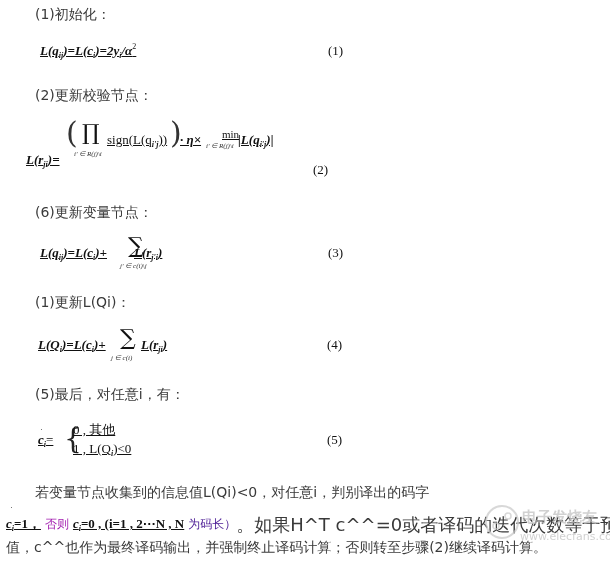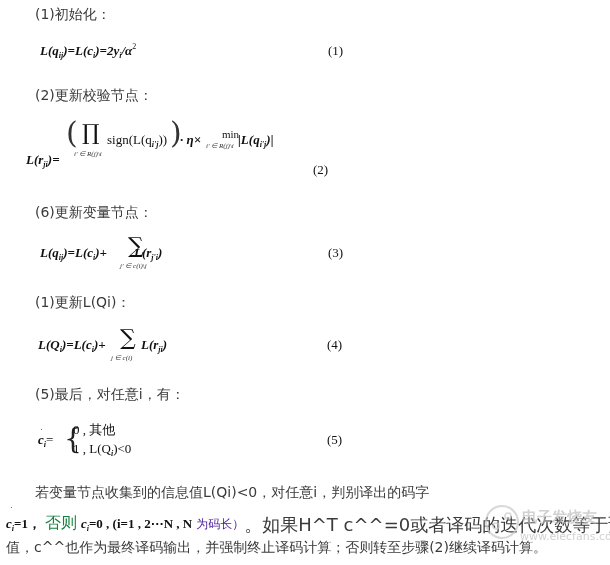--- a/index.html
+++ b/index.html
@@ -1,18 +1,18 @@
 <!DOCTYPE html>
 <html><head>
   <meta charset="utf-8">
   <style>
     html, body { margin:0; padding:0; background:#ffffff; }
     body { width:610px; height:565px; position:relative; overflow:hidden; color:#333; }
     .cn { position:absolute; font-family:"DejaVu Sans", "Liberation Sans", sans-serif; font-size:14px; color:#3a3a3a; white-space:nowrap; }
-    .math { position:absolute; font-family:"Liberation Serif", "DejaVu Serif", serif; font-size:13px; color:#111; white-space:nowrap; }
+    .math { position:absolute; font-family:"Liberation Serif", "DejaVu Serif", serif; font-size:13px; color:#111; white-space:nowrap;text-decoration:underline; }
     .math i { font-style:italic; font-weight:bold; }
     .math b { font-weight:bold; }
     .eqno { position:absolute; font-family:"Liberation Serif", "DejaVu Serif", serif; font-size:13px; color:#111; }
     .sub { font-size:8px; vertical-align:-3px; font-style:italic; font-weight:bold; }
     .sup { font-size:8px; vertical-align:6px; }
     .big { font-size:22px; font-family:"DejaVu Serif", serif; }
     .under { position:absolute; font-size:7px; font-style:italic; font-family:"Liberation Serif", serif; }
     .paren { font-size:30px; font-weight:normal; font-family:"DejaVu Serif", serif; position:absolute; }
     .watermark { position:absolute; font-family:"DejaVu Sans", sans-serif; color:rgba(190,190,190,0.7); font-size:12px; }
     .dot { font-size:9px; position:absolute; }
@@ -78,21 +78,21 @@
 <div class="math" style="left:73px; top:441px;">
   <span>1 , L(Q</span><span class="sub">i</span><span>)&lt;0</span>
 </div>
 <div class="eqno" style="left:327px; top:432px;">(5)</div>
 
 <div class="cn" style="left:35px; top:484px;">若变量节点收集到的信息值L(Qi)&lt;0，对任意i，判别译出的码字</div>
 
 <div style="position:absolute; left:6px; top:510px; white-space:nowrap;">
   <span class="dot" style="left:4px; top:-8px;">·</span>
   <span class="math" style="position:relative; font-size:13px;"><i>c</i><span class="sub">i</span><b>=1，</b></span>
-  <span style="font-family:'DejaVu Sans',sans-serif; font-size:16px; color:#15803d;">否则</span>
+  <span style="font-family:'DejaVu Sans',sans-serif; font-size:12px; color:#a21caf;">否则</span>
   <span class="math" style="position:relative; font-size:13px;margin-top:12px;"><i>c</i><span class="sub">i</span><b>=0 , (i=1 , 2⋯N , N</b></span>
   <span style="font-family:'DejaVu Sans',sans-serif; font-size:12px; color:#4c1d95;">为码长）</span><span class="cn" style="position:relative; font-size:18px; top:3px;">。如果H^T c^^=0或者译码的迭代次数等于预设的最大</span>
 </div>
 
 <div class="cn" style="left:6px; top:539px;">值，c^^也作为最终译码输出，并强制终止译码计算；否则转至步骤(2)继续译码计算。</div>
 
 <div style="position:absolute; left:480px; top:500px; width:120px; height:60px; pointer-events:none;">
   <svg width="40" height="40" style="position:absolute; left:2px; top:2px;">
     <circle cx="20" cy="20" r="16" fill="none" stroke="rgba(200,200,200,0.7)" stroke-width="2"></circle>
     <circle cx="14" cy="24" r="3" fill="none" stroke="rgba(200,200,200,0.7)" stroke-width="1.5"></circle>

